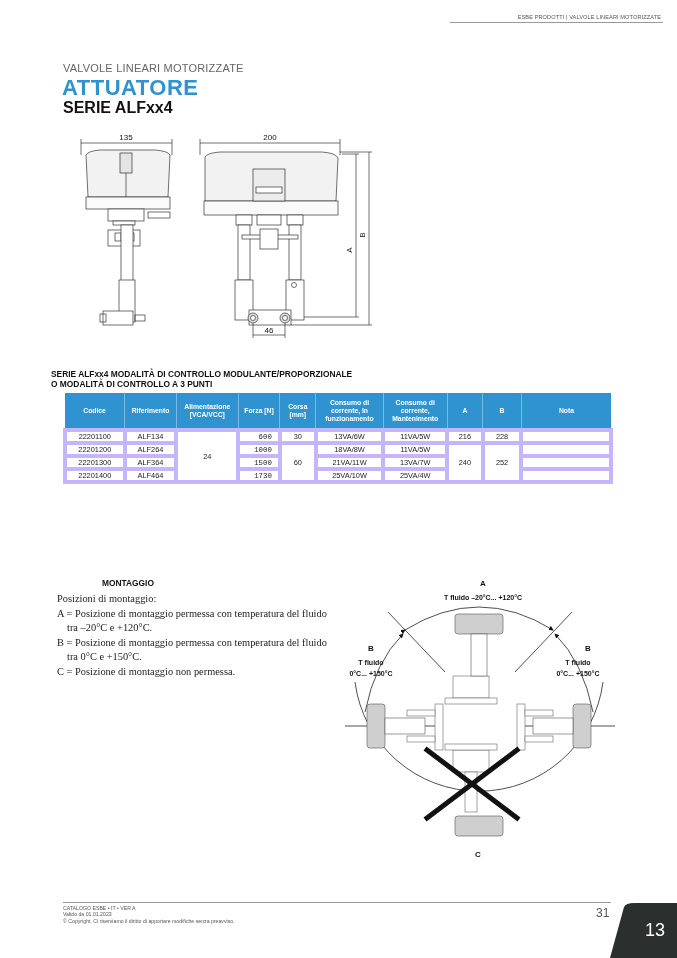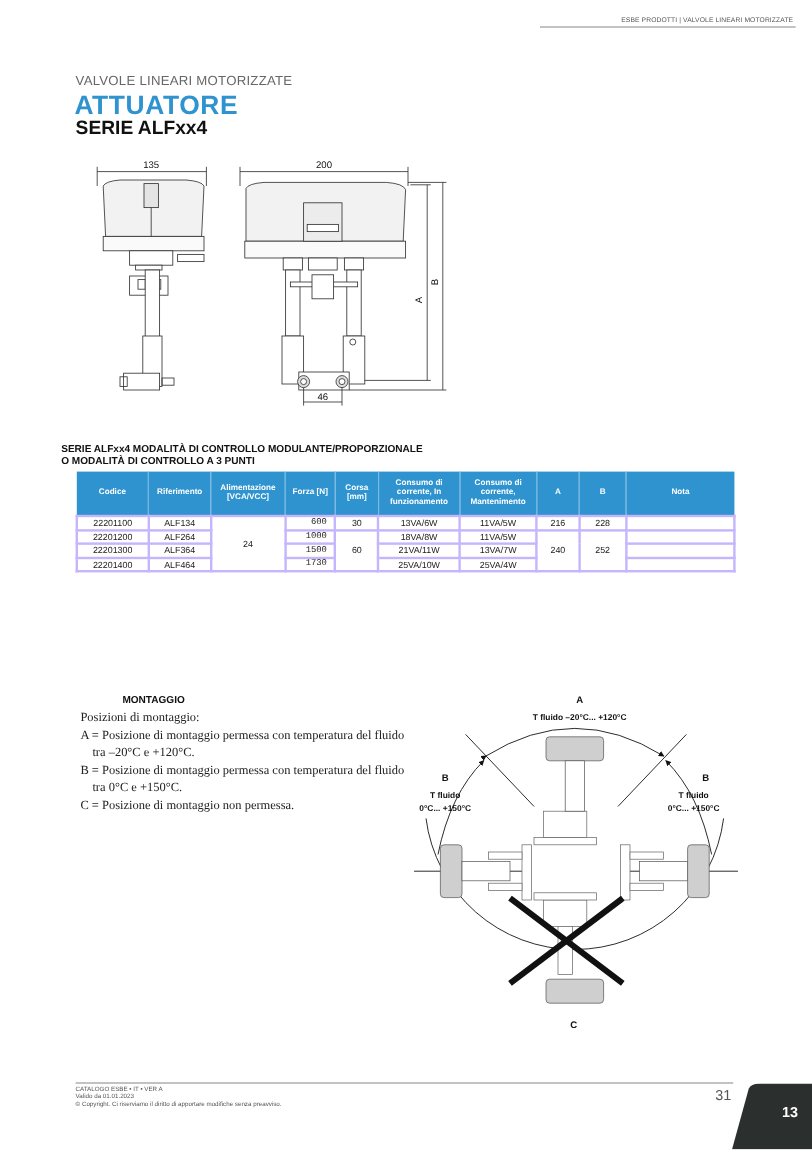--- a/index.html
+++ b/index.html
@@ -12,35 +12,35 @@
   .kicker { position: absolute; left: 63px; top: 62px; font-size: 11px; color: #666; letter-spacing: 0.2px; }
   .title { position: absolute; left: 62px; top: 75px; font-size: 22px; font-weight: 700; color: #2e93cf; letter-spacing: 0.5px; }
   .subtitle { position: absolute; left: 63px; top: 99px; font-size: 16px; font-weight: 900; color: #111; }
 
   .drawing { position: absolute; left: 60px; top: 125px; width: 320px; height: 220px; }
 
   .table-title { position: absolute; left: 51px; top: 369px; font-size: 8.4px; font-weight: 700; line-height: 10px; color: #111; }
   table.spec { position: absolute; left: 63px; top: 393px; width: 550px; border-collapse: collapse; font-size: 7.4px; }
   table.spec th { background: #2e93cf; color: #fff; font-weight: bold; font-size: 6.8px; text-align: center; height: 37px; padding: 0 2px; border-right: 1px solid #7ab9e1; line-height: 8px; }
   table.spec th:last-child { border-right: none; }
-  table.spec td { height: 11.5px; text-align: center; color: #222; border: 2px solid #c4b5fd; padding: 0 2px; }
+  table.spec td { height: 11.5px; text-align: center; color: #222; border: 4px solid #c4b5fd; padding: 0 2px; }
   table.spec td.r { text-align: right; padding-right: 6px; font-family: Liberation Mono, monospace; }
 
   .mont-title { position: absolute; left: 63px; top: 578px; font-size: 8.4px; font-weight: 900; color: #111; padding-left: 39px; }
-  .mont-text { position: absolute; left: 67px; top: 592px; width: 270px; font-family: "Liberation Serif", serif; font-size: 10.4px; line-height: 14.5px; color: #222; }
+  .mont-text { position: absolute; left: 57px; top: 592px; width: 270px; font-family: "Liberation Serif", serif; font-size: 10.4px; line-height: 14.5px; color: #222; }
   .mont-text p { margin: 0; }
   .mont-text p.hang { padding-left: 10px; text-indent: -10px; }
 
   .mount-diagram { position: absolute; left: 335px; top: 572px; width: 290px; height: 290px; }
 
   .footer-line { position: absolute; left: 63px; right: 66px; top: 902px; height: 1px; background: #9a9a9a; }
   .footer-text { position: absolute; left: 63px; top: 905px; font-size: 5.2px; line-height: 6.3px; color: #555; }
   .page-num { position: absolute; left: 596px; top: 906px; font-size: 12px; color: #555; }
   .chapter-tab { position: absolute; left: 610px; top: 903px; width: 67px; height: 55px; }
-  .chapter-num { position: absolute; right: 12px; top: 920px; font-size: 12px; font-weight: 700; color: #fff; }
+  .chapter-num { position: absolute; right: 12px; top: 920px; font-size: 18px; font-weight: 400; color: #fff; }
 </style>
 </head>
 <body>
 
 <div class="topbar-text">ESBE PRODOTTI | VALVOLE LINEARI MOTORIZZATE</div>
 <div class="topbar-line"></div>
 
 <div class="kicker">VALVOLE LINEARI MOTORIZZATE</div>
 <div class="title">ATTUATORE</div>
 <div class="subtitle">SERIE ALFxx4</div>

